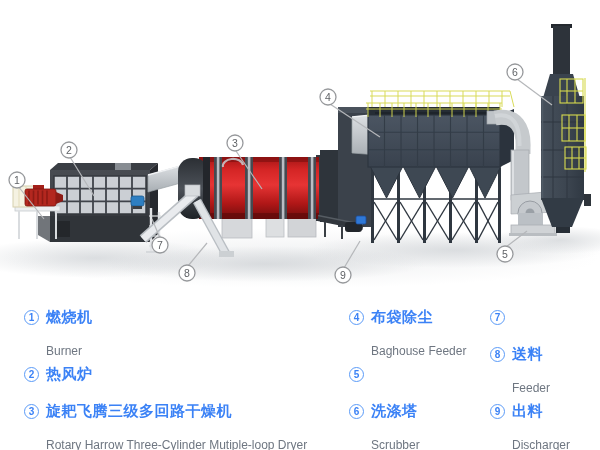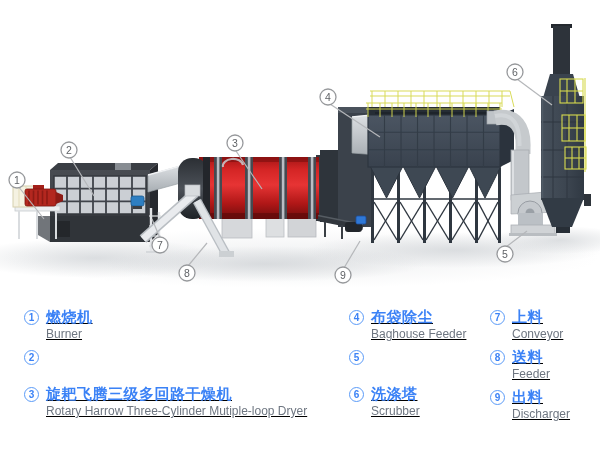--- a/index.html
+++ b/index.html
@@ -13,23 +13,23 @@
   .lcol.c1{left:24px;}
   .lcol.c2{left:349px;}
   .lcol.c3{left:490px;}
   .litem{display:flex;align-items:flex-start;margin-bottom:6px;min-height:31px;}
   .lnum{
     box-sizing:border-box;width:15px;height:15px;flex:none;margin:2px 7px 0 0;
     border:1.5px solid #5b9bf8;border-radius:50%;
     color:#3b82f6;font-size:10px;font-weight:bold;line-height:12px;
     display:flex;align-items:center;justify-content:center;
   }
-  .ltxt{display:block;text-decoration:underline;}
+  .ltxt{display:block;}
   .lzh{display:block;font-size:15px;font-weight:bold;color:#3b82f6;line-height:18px;letter-spacing:0.5px;}
-  .len{display:block;font-size:12px;color:#6e7681;line-height:15px;margin-top:1px;}
+  .len{display:block;font-size:12px;color:#6e7681;line-height:15px;margin-top:18px;}
   svg text.conum{font-family:"Liberation Sans","DejaVu Sans",sans-serif;font-size:10.5px;fill:#5f6266;}
 </style>
 </head>
 <body>
 
 <div class="stage">
 
   <svg class="art" width="600" height="300" viewBox="0 0 600 300">
     <defs>
       <radialGradient id="sh">
@@ -375,20 +375,21 @@
       <div class="litem">
         <span class="lnum">1</span>
         <span class="ltxt">
             <span class="lzh">燃烧机</span>
             <span class="len">Burner</span>
           </span>
       </div>
       <div class="litem">
         <span class="lnum">2</span>
         <span class="ltxt">
+            <span class="lzh">热风炉</span>
           </span>
       </div>
       <div class="litem">
         <span class="lnum">3</span>
         <span class="ltxt">
             <span class="lzh">旋耙飞腾三级多回路干燥机</span>
             <span class="len">Rotary Harrow Three-Cylinder Mutiple-loop Dryer</span>
           </span>
       </div>
     </div>
@@ -409,24 +410,20 @@
         <span class="lnum">6</span>
         <span class="ltxt">
             <span class="lzh">洗涤塔</span>
             <span class="len">Scrubber</span>
           </span>
       </div>
     </div>
     <div class="lcol c3">
       <div class="litem">
         <span class="lnum">7</span>
-        <span class="ltxt">
-            <span class="lzh">上料</span>
-            <span class="len">Conveyor</span>
-          </span>
       </div>
       <div class="litem">
         <span class="lnum">8</span>
         <span class="ltxt">
             <span class="lzh">送料</span>
             <span class="len">Feeder</span>
           </span>
       </div>
       <div class="litem">
         <span class="lnum">9</span>

